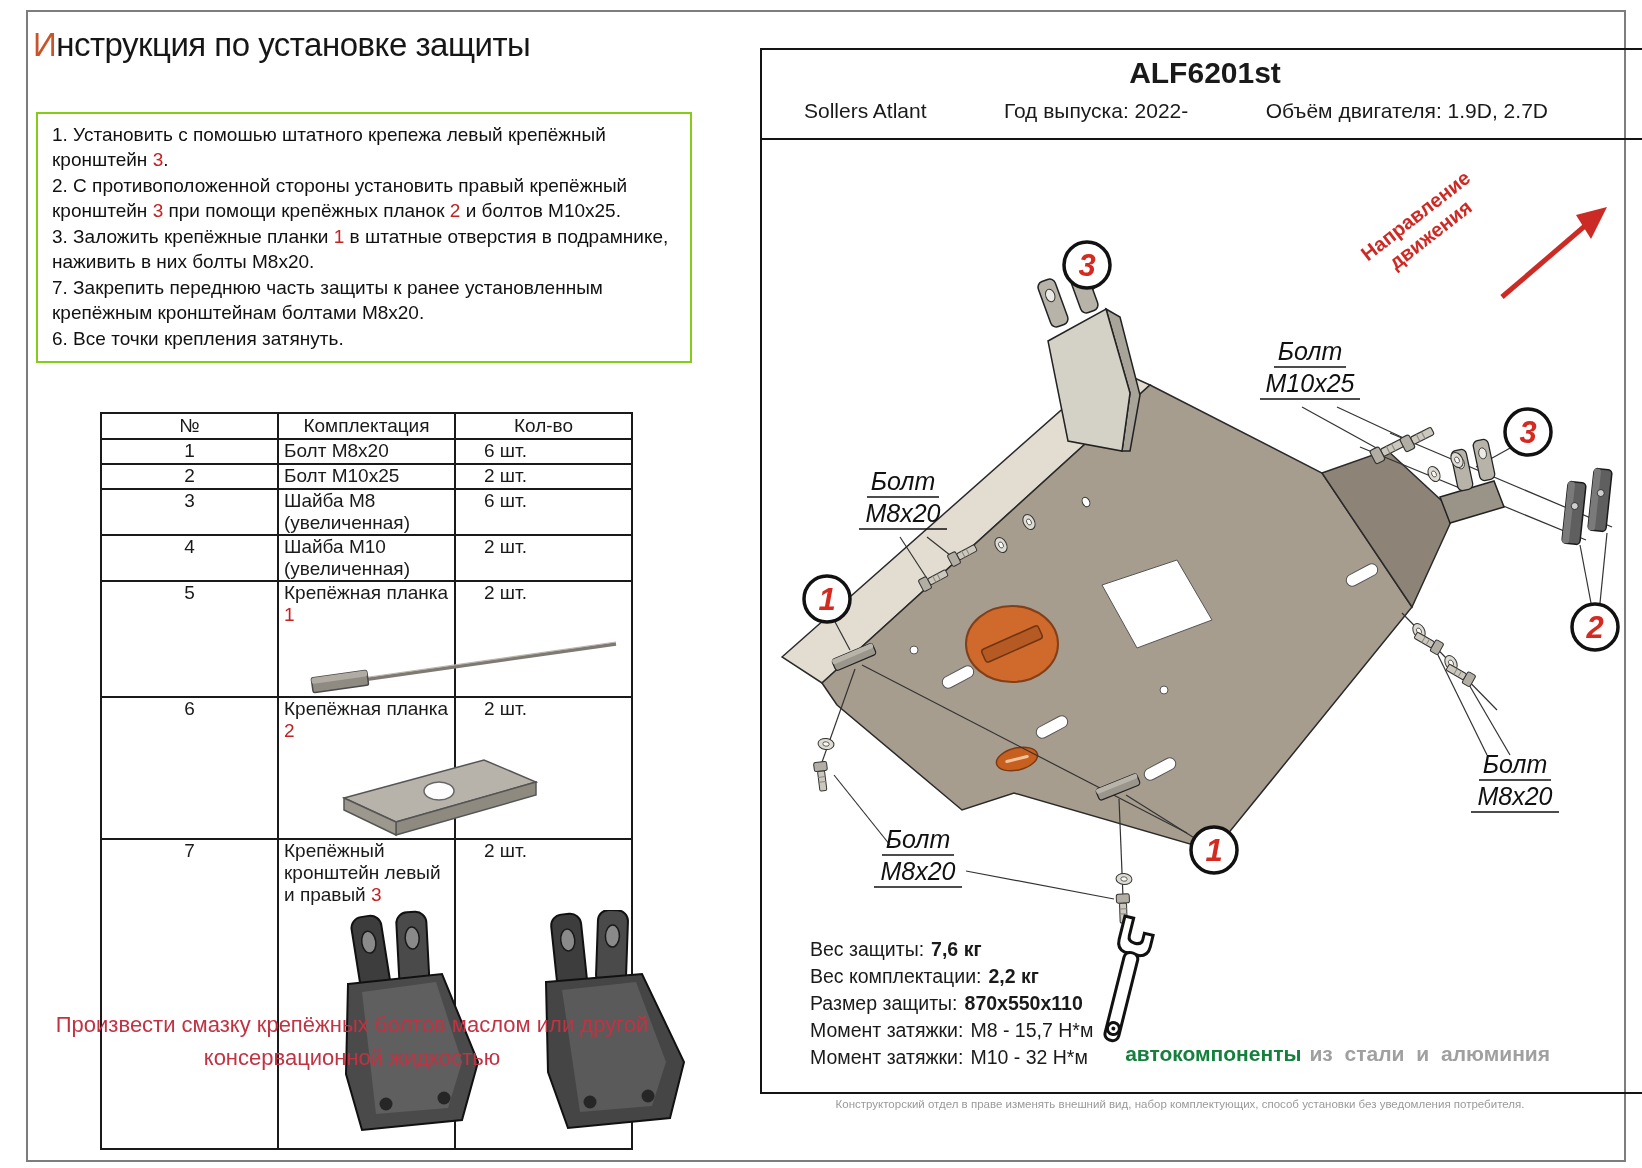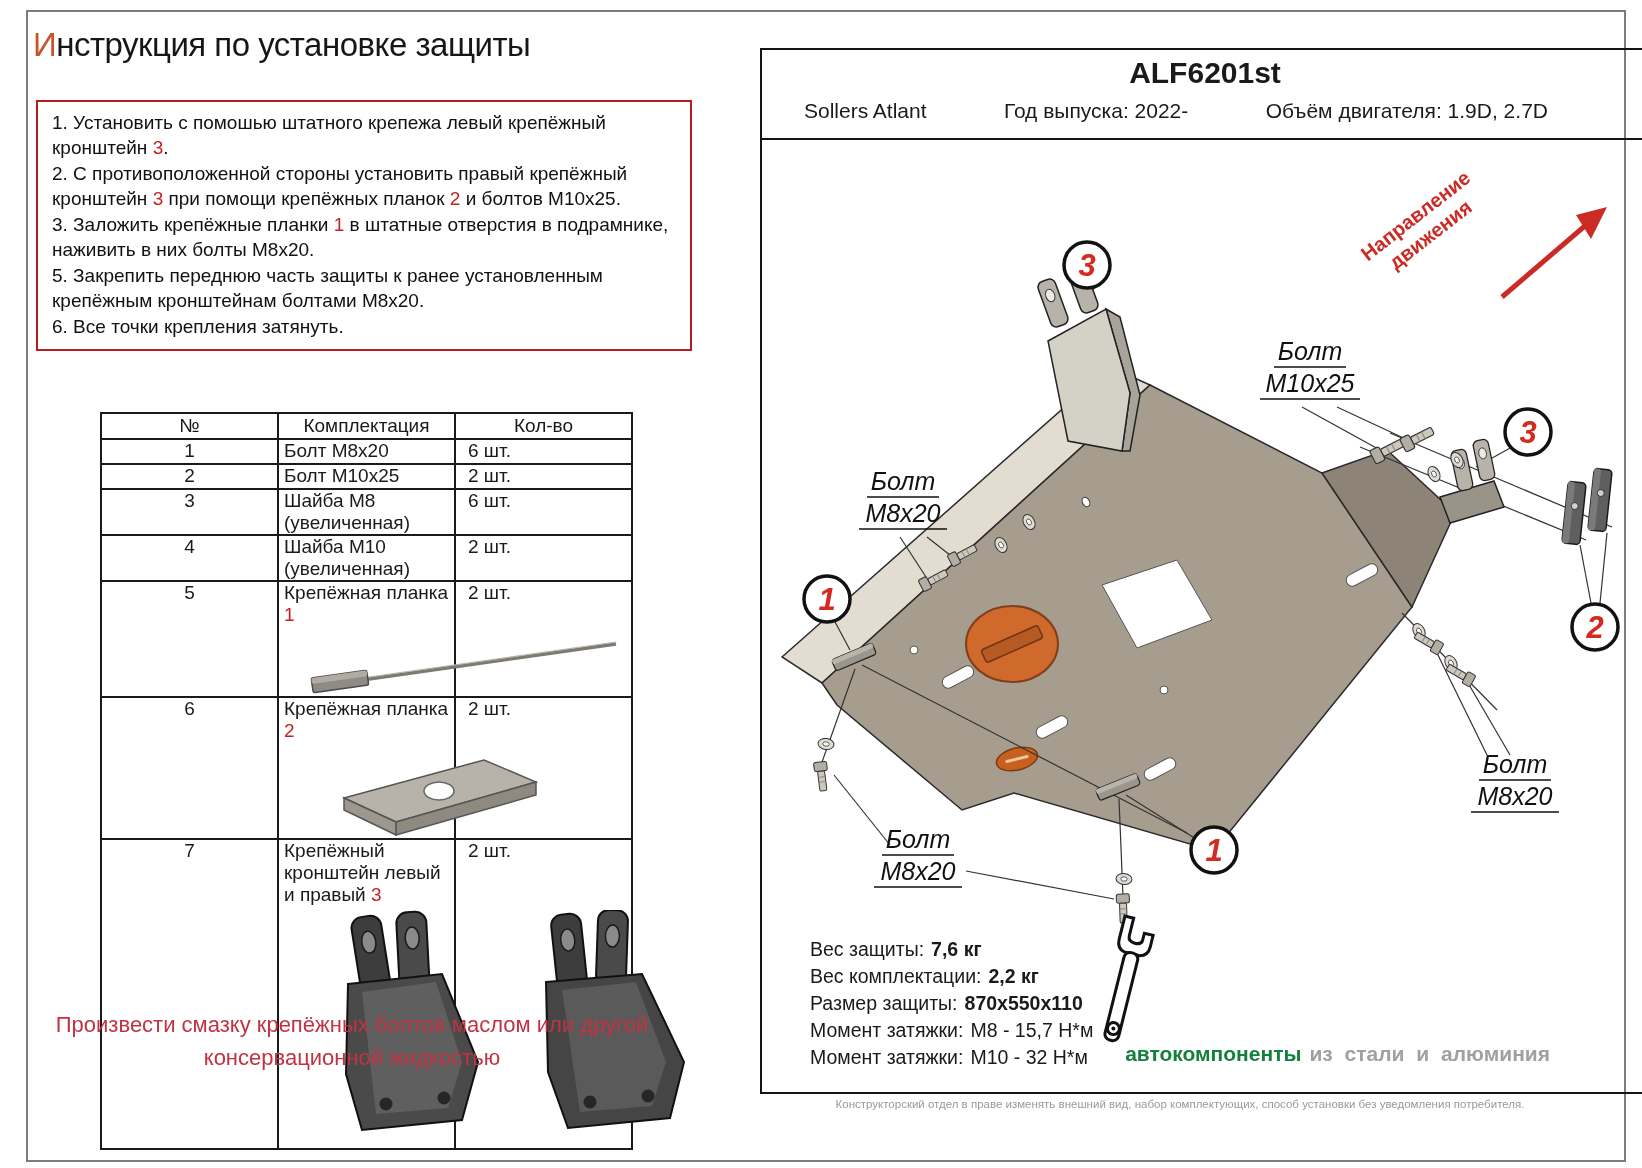--- a/index.html
+++ b/index.html
@@ -6,30 +6,30 @@
   body{
     width:1642px;height:1168px;position:relative;background:#ffffff;
     font-family:"Liberation Sans",sans-serif;color:#1a1a1a;overflow:hidden;
   }
   .abs{position:absolute;}
   
   .page-frame{left:26px;top:10px;width:1596px;height:1148px;border:2px solid #7d7d7d;pointer-events:none;}
   
   .doc-title{left:33px;top:26px;font-size:33px;letter-spacing:-0.5px;color:#161616;white-space:nowrap;}
   .doc-title .accent{color:#c8542c;}
-  .instructions{left:36px;top:100px;width:626px;border:2px solid #b91c1c;padding:8px 12px 10px 14px;
+  .instructions{left:36px;top:112px;width:626px;border:2px solid #84cc16;padding:8px 12px 10px 14px;
     font-size:19px;line-height:1.34;color:#111;}
   .red{color:#c42222;}
   .parts-table{left:100px;top:412px;}
   table{border-collapse:collapse;table-layout:fixed;width:533px;}
   th,td{border:2px solid #1a1a1a;font-size:19px;font-weight:normal;padding:0 5px;}
   th{text-align:center;height:24px;}
   td.c-num{width:42px;text-align:center;vertical-align:top;}
   td.c-name{width:386px;text-align:left;vertical-align:top;}
-  td.c-qty{width:78px;text-align:left;vertical-align:top;padding-left:12px;}
+  td.c-qty{width:78px;text-align:left;vertical-align:top;padding-left:28px;}
   tr.small-row td{height:23px;}
   .cell-art{display:block;margin:4px auto 0 auto;}
   .grease-note{left:22px;top:1008px;width:660px;text-align:center;font-size:22px;line-height:1.5;color:#c13243;}
   
   .panel{left:737px;top:48px;width:886px;height:1042px;border:2px solid #141414;margin-left:23px;}
   .panel-model{position:absolute;left:0;top:6px;width:100%;text-align:center;font-size:30px;font-weight:bold;}
   .panel-info{position:absolute;left:0;top:49px;width:100%;box-sizing:border-box;
     padding:0 100px 0 42px;display:flex;justify-content:space-between;font-size:21px;}
   .panel-divider{position:absolute;left:0;top:88px;width:100%;border-top:2px solid #141414;}
   .panel-part{position:absolute;left:0;top:98px;width:100%;text-align:center;font-size:21px;}
@@ -48,21 +48,21 @@
 <body>
 
 <div class="abs page-frame"></div>
 
 <div class="abs doc-title"><span class="accent">И</span><span>нструкция по установке защиты</span></div>
 
 <div class="abs instructions">
   <div><span>1. Установить с помошью штатного крепежа левый крепёжный кронштейн </span><span class="red">3</span><span>.</span></div>
   <div><span>2. С противоположенной стороны установить правый крепёжный кронштейн </span><span class="red">3</span><span> при помощи крепёжных планок </span><span class="red">2</span><span> и болтов М10х25.</span></div>
   <div><span>3. Заложить крепёжные планки </span><span class="red">1</span><span> в штатные отверстия в подрамнике, наживить в них болты М8х20.</span></div>
-  <div><span>5. Закрепить переднюю часть защиты к ранее установленным крепёжным кронштейнам болтами М8х20.</span></div>
+  <div><span>7. Закрепить переднюю часть защиты к ранее установленным крепёжным кронштейнам болтами М8х20.</span></div>
   <div><span>6. Все точки крепления затянуть.</span></div>
 </div>
 
 <div class="abs parts-table">
   <table>
     <tbody>
         <tr>
       <th>№</th>
       <th>Комплектация</th>
       <th>Кол-во</th>

